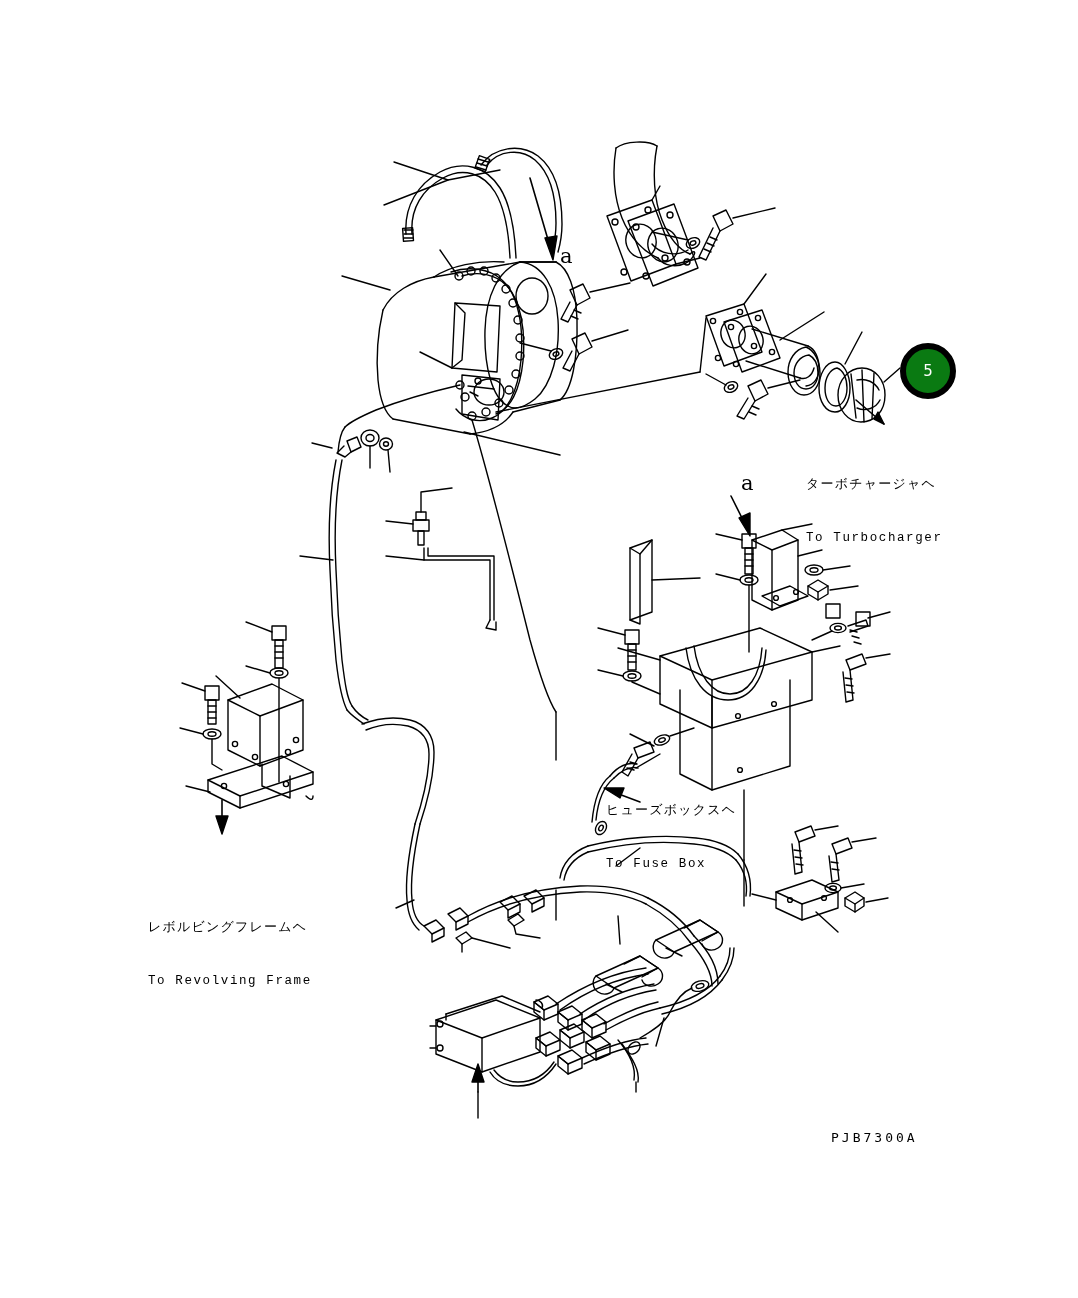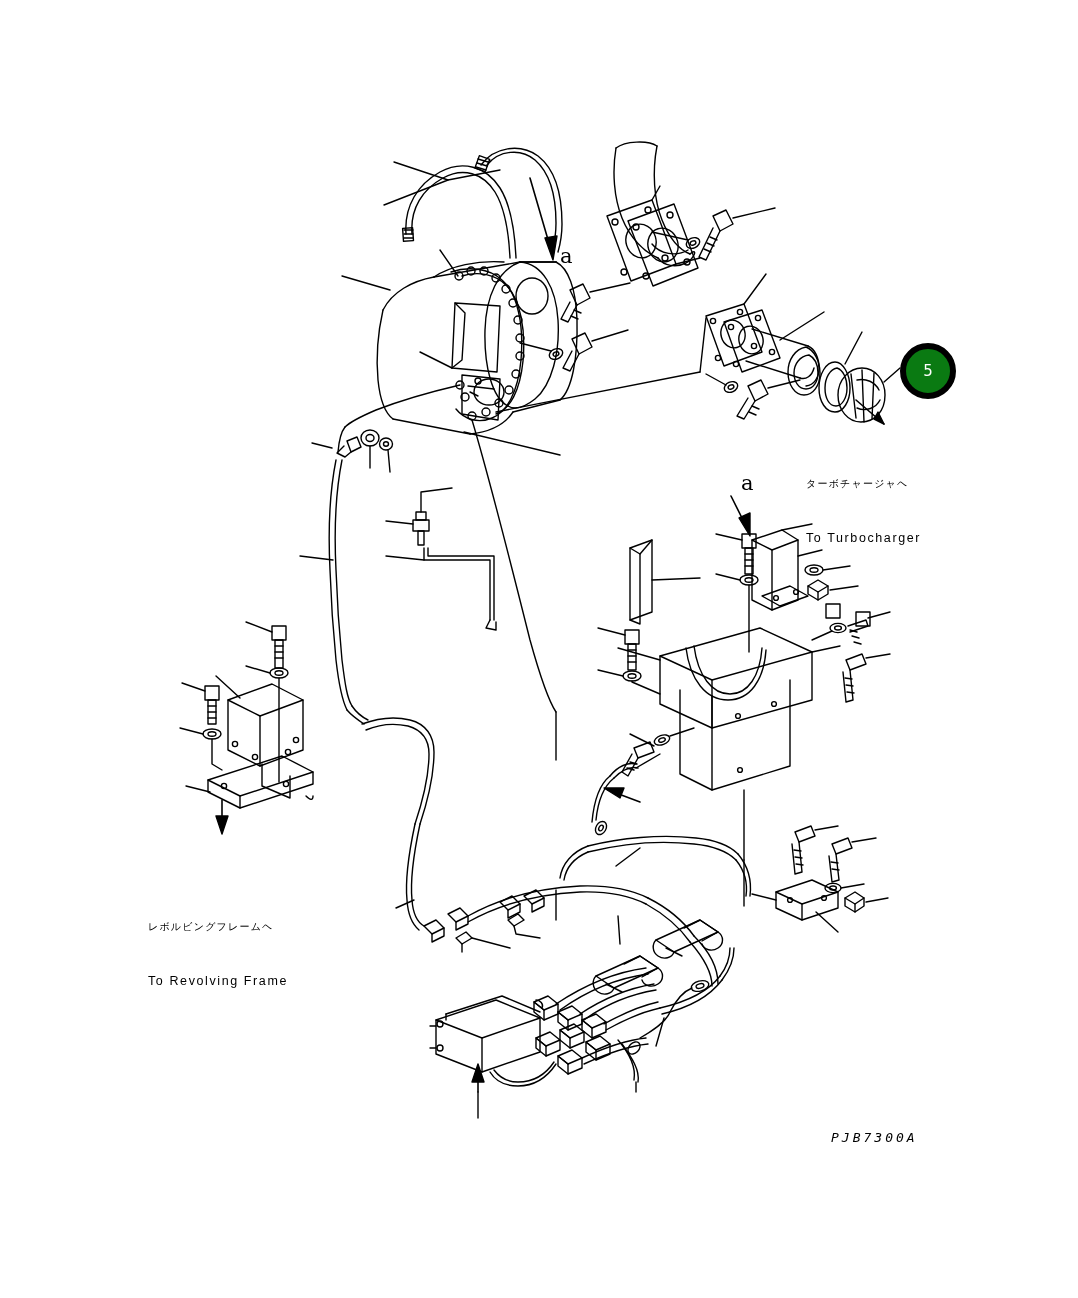--- a/index.html
+++ b/index.html
@@ -10,24 +10,24 @@
     color:#000;
     overflow:hidden;
     position:relative;
   }
   #sheet{position:relative;width:1078px;height:1298px;background:#fff;}
   #sheet svg{position:absolute;left:0;top:0;}
 
   .lbl{position:absolute;white-space:pre;}
   .lbl .jp{
     font-family:"DejaVu Sans","Liberation Sans",sans-serif;
-    font-size:10px;letter-spacing:1.2px;line-height:17px;display:block;
+    font-size:13px;letter-spacing:1.2px;line-height:17px;display:block;
   }
   .lbl .en{
-    font-family:Liberation Sans, sans-serif;
+    font-family:Liberation Mono, monospace;
     font-size:12.5px;letter-spacing:1.6px;line-height:16px;display:block;
   }
 
   .drawno{
     position:absolute;
     font-family:"DejaVu Sans Mono","Liberation Mono",monospace;
     font-size:13px;letter-spacing:3px;white-space:pre;
   }
 
   .aletter{
@@ -569,28 +569,32 @@
       <path d="M750 536 L739 518 L750 513 Z" fill="#000"></path>
     </g>
 
   </svg>
 
   <div class="lbl" style="left:806px;top:437px;">
     <span class="jp">ターボチャージャヘ</span>
     <span class="en">To Turbocharger</span>
   </div>
 
+  <div class="lbl" style="left:606px;top:763px;">
+    <span class="jp">ヒューズボックスヘ</span>
+    <span class="en">To Fuse Box</span>
+  </div>
 
   <div class="lbl" style="left:148px;top:880px;">
     <span class="jp">レボルビングフレームヘ</span>
     <span class="en">To Revolving Frame</span>
   </div>
 
 
-  <div class="drawno" style="left:831px;top:1130px;font-style:italic;">PJB7300A</div>
+  <div class="drawno" style="left:831px;top:1130px;">PJB7300A</div>
 
   <div class="aletter" style="left:560px;top:246px;">a</div>
 
   <div class="aletter" style="left:741px;top:473px;">a</div>
 
   <div class="callout" style="left: 900px; top: 343px; --cfill: #0a7a12; --cring: #000000; color: rgb(255, 255, 255); width: 56px; height: 56px;">5</div>
 
 </div>
 
 </body></html>

